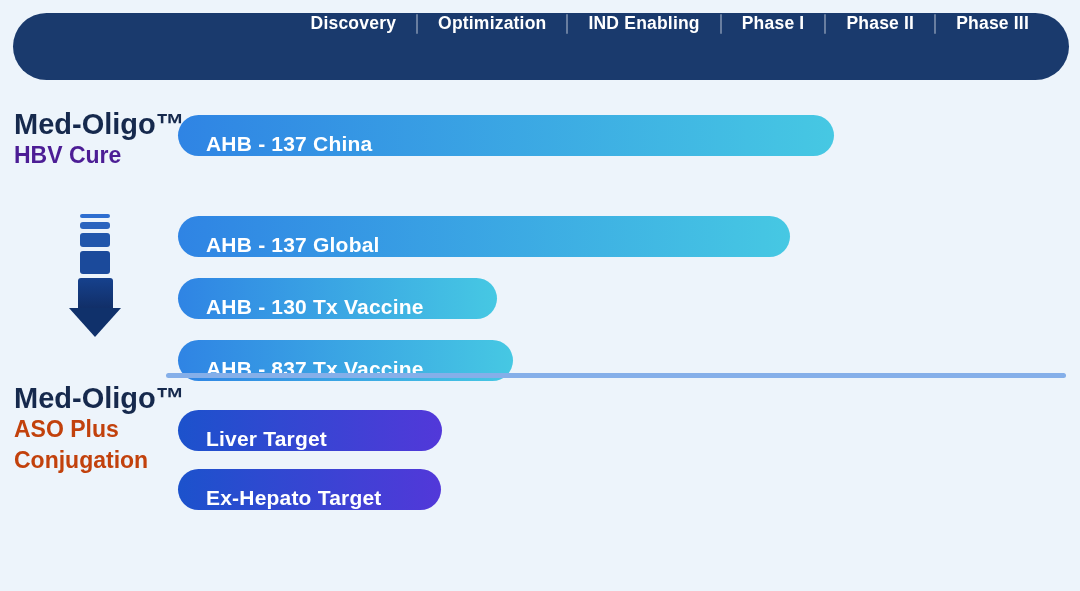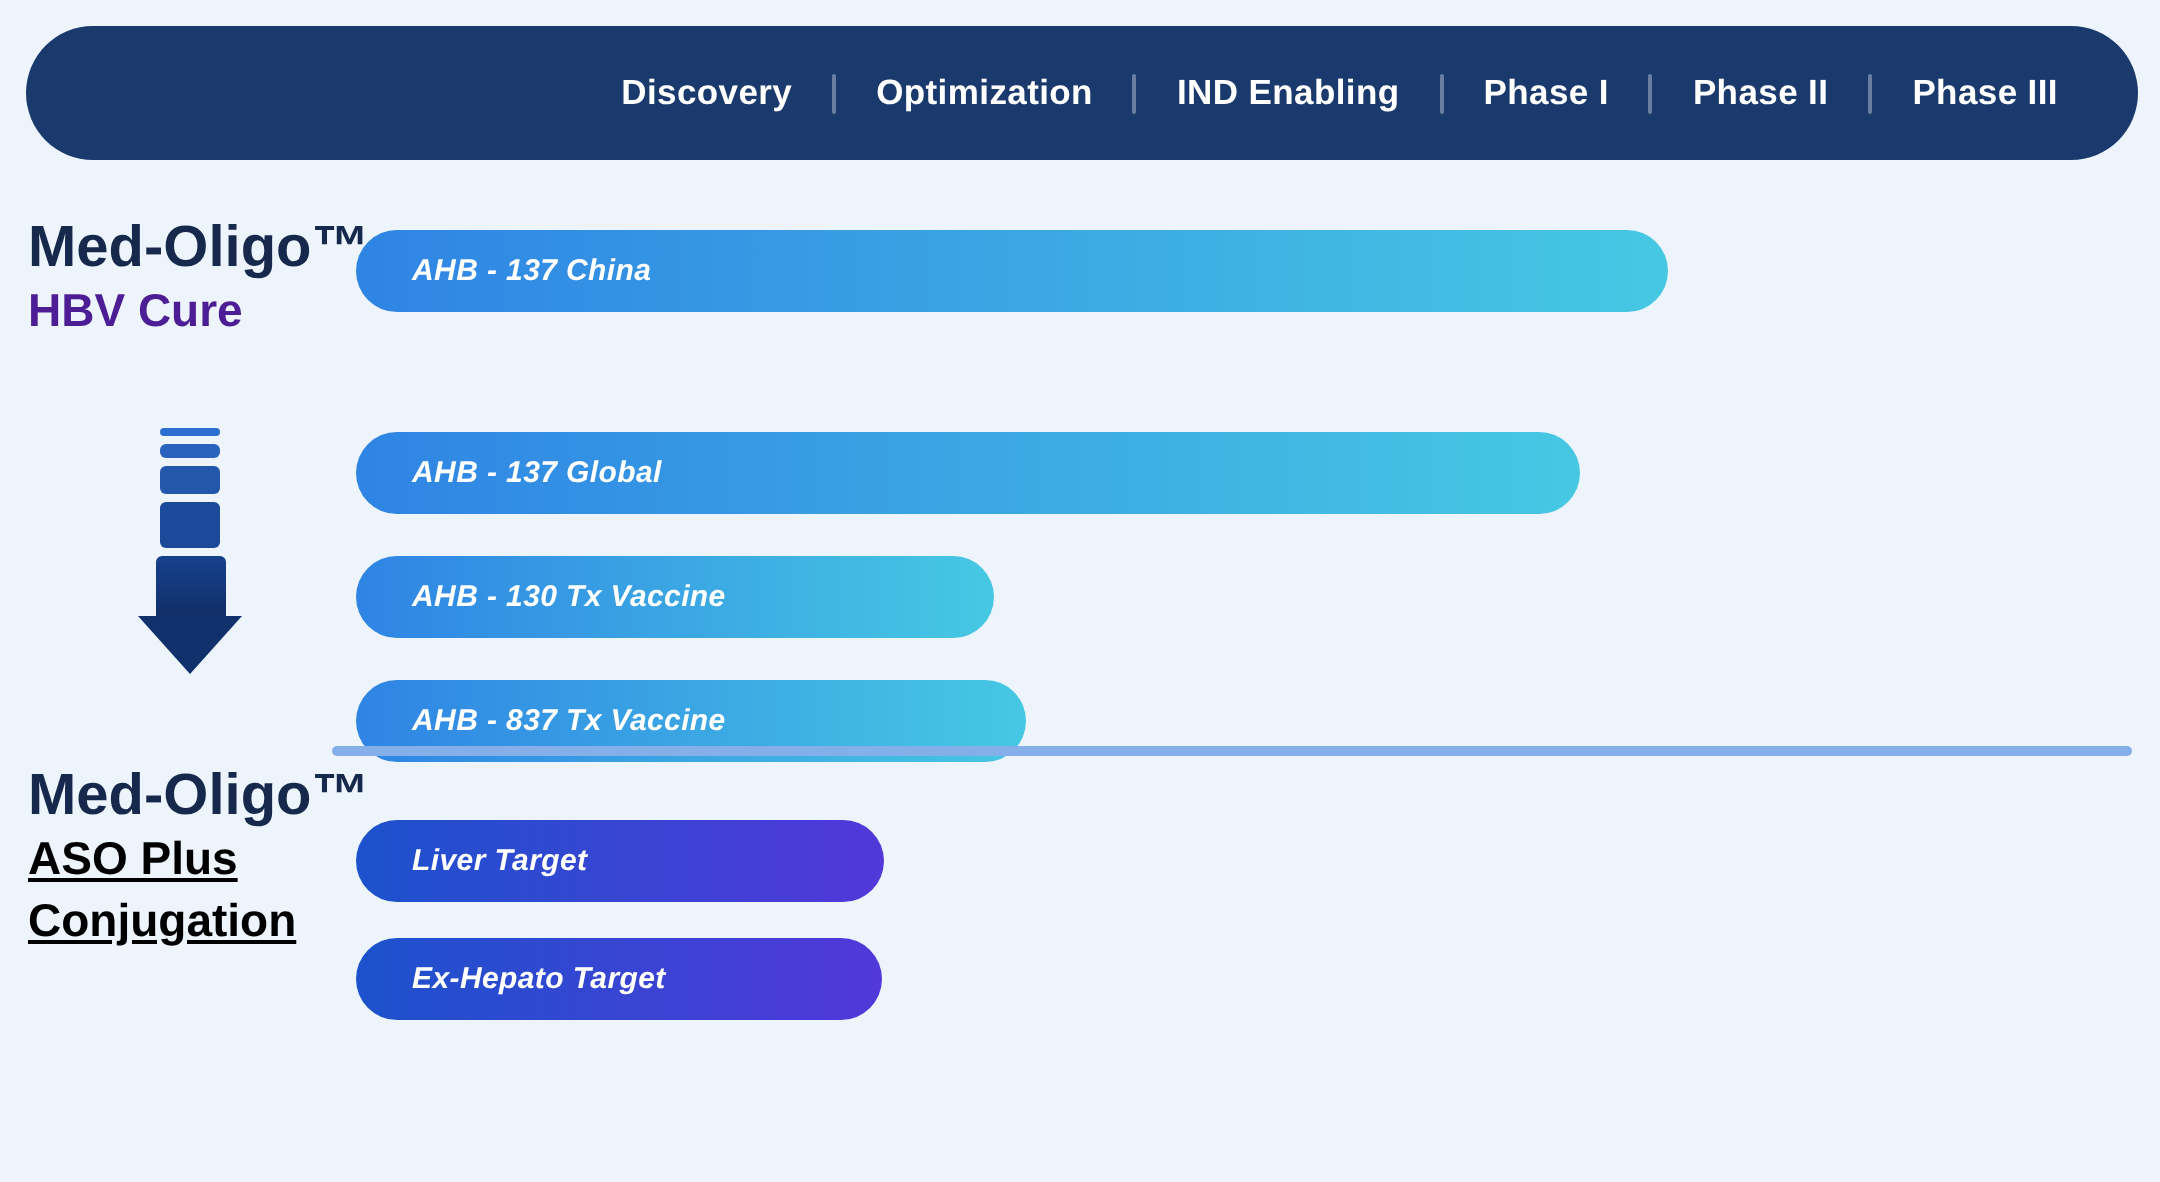--- a/index.html
+++ b/index.html
@@ -6,21 +6,21 @@
   body{font-family:"Liberation Sans", sans-serif; background:#e9f1fa;}
   .stage{
     position:relative; width:1080px; height:591px;
     background:#edf4fb; overflow:hidden;
   }
 
   
   .phase-header{
     position:absolute; left:13px; top:13px; width:1056px; height:67px;
     background:#1a3a6d; border-radius:34px;
-    display:flex; align-items:center; justify-content:flex-end;
+    display:flex; align-items:flex-start; justify-content:flex-end;
     padding-right:20px; box-sizing:border-box;
   }
   .phase-nav{display:flex; align-items:center;}
   .phase{
     color:#ffffff; font-size:17.5px; font-weight:bold;
     margin:0 20px; white-space:nowrap; letter-spacing:.2px;
   }
   .sep{width:2px; height:20px; background:rgba(255,255,255,.35); border-radius:1px;}
 
   
@@ -51,25 +51,24 @@
     border-left:26px solid transparent;
     border-right:26px solid transparent;
     border-top:29px solid #10316b;
   }
 
   
   .bars{position:absolute; left:178px; display:flex; flex-direction:column;}
   .bars.top{top:115px; gap:21px;}
   .bars.bottom{top:410px; gap:18px;}
   .bar{
-    height:41px; border-radius:21px; display:flex; align-items:center;
+    height:41px; border-radius:21px; display:flex; align-items:flex-end;
     padding-left:28px; box-sizing:border-box;
-    color:#ffffff; font-size:15px; font-weight:bold; white-space:nowrap;
+    color:#ffffff; font-size:21px; font-weight:bold; white-space:nowrap;
     letter-spacing:.2px;
-    font-style:italic;
   }
 
   
   .divider{
     position:absolute; left:166px; top:373px; width:900px; height:5px;
     background:#85afe9; border-radius:3px;
   }
 </style>
 </head>
 <body>
@@ -118,21 +117,21 @@
       </div>
       <div class="bar" style="width: 335px; background: linear-gradient(90deg, rgb(47, 132, 228), rgb(70, 200, 227));">
         <span>AHB - 837 Tx Vaccine</span>
       </div>
     </div>
 
   <div class="divider"></div>
 
   <div class="side-label s2">
     <div class="brand">Med-Oligo™</div>
-    <div class="sub" style="color: #000000; text-decoration: underline;">ASO Plus Conjugation</div>
+    <div class="sub" style="color: #c2410c;">ASO Plus Conjugation</div>
   </div>
 
   <div class="bars bottom">
       <div class="bar" style="width: 264px; background: linear-gradient(90deg, rgb(28, 82, 204), rgb(82, 56, 217));">
         <span>Liver Target</span>
       </div>
       <div class="bar" style="width: 263px; background: linear-gradient(90deg, rgb(28, 82, 204), rgb(82, 56, 217));">
         <span>Ex-Hepato Target</span>
       </div>
     </div>

